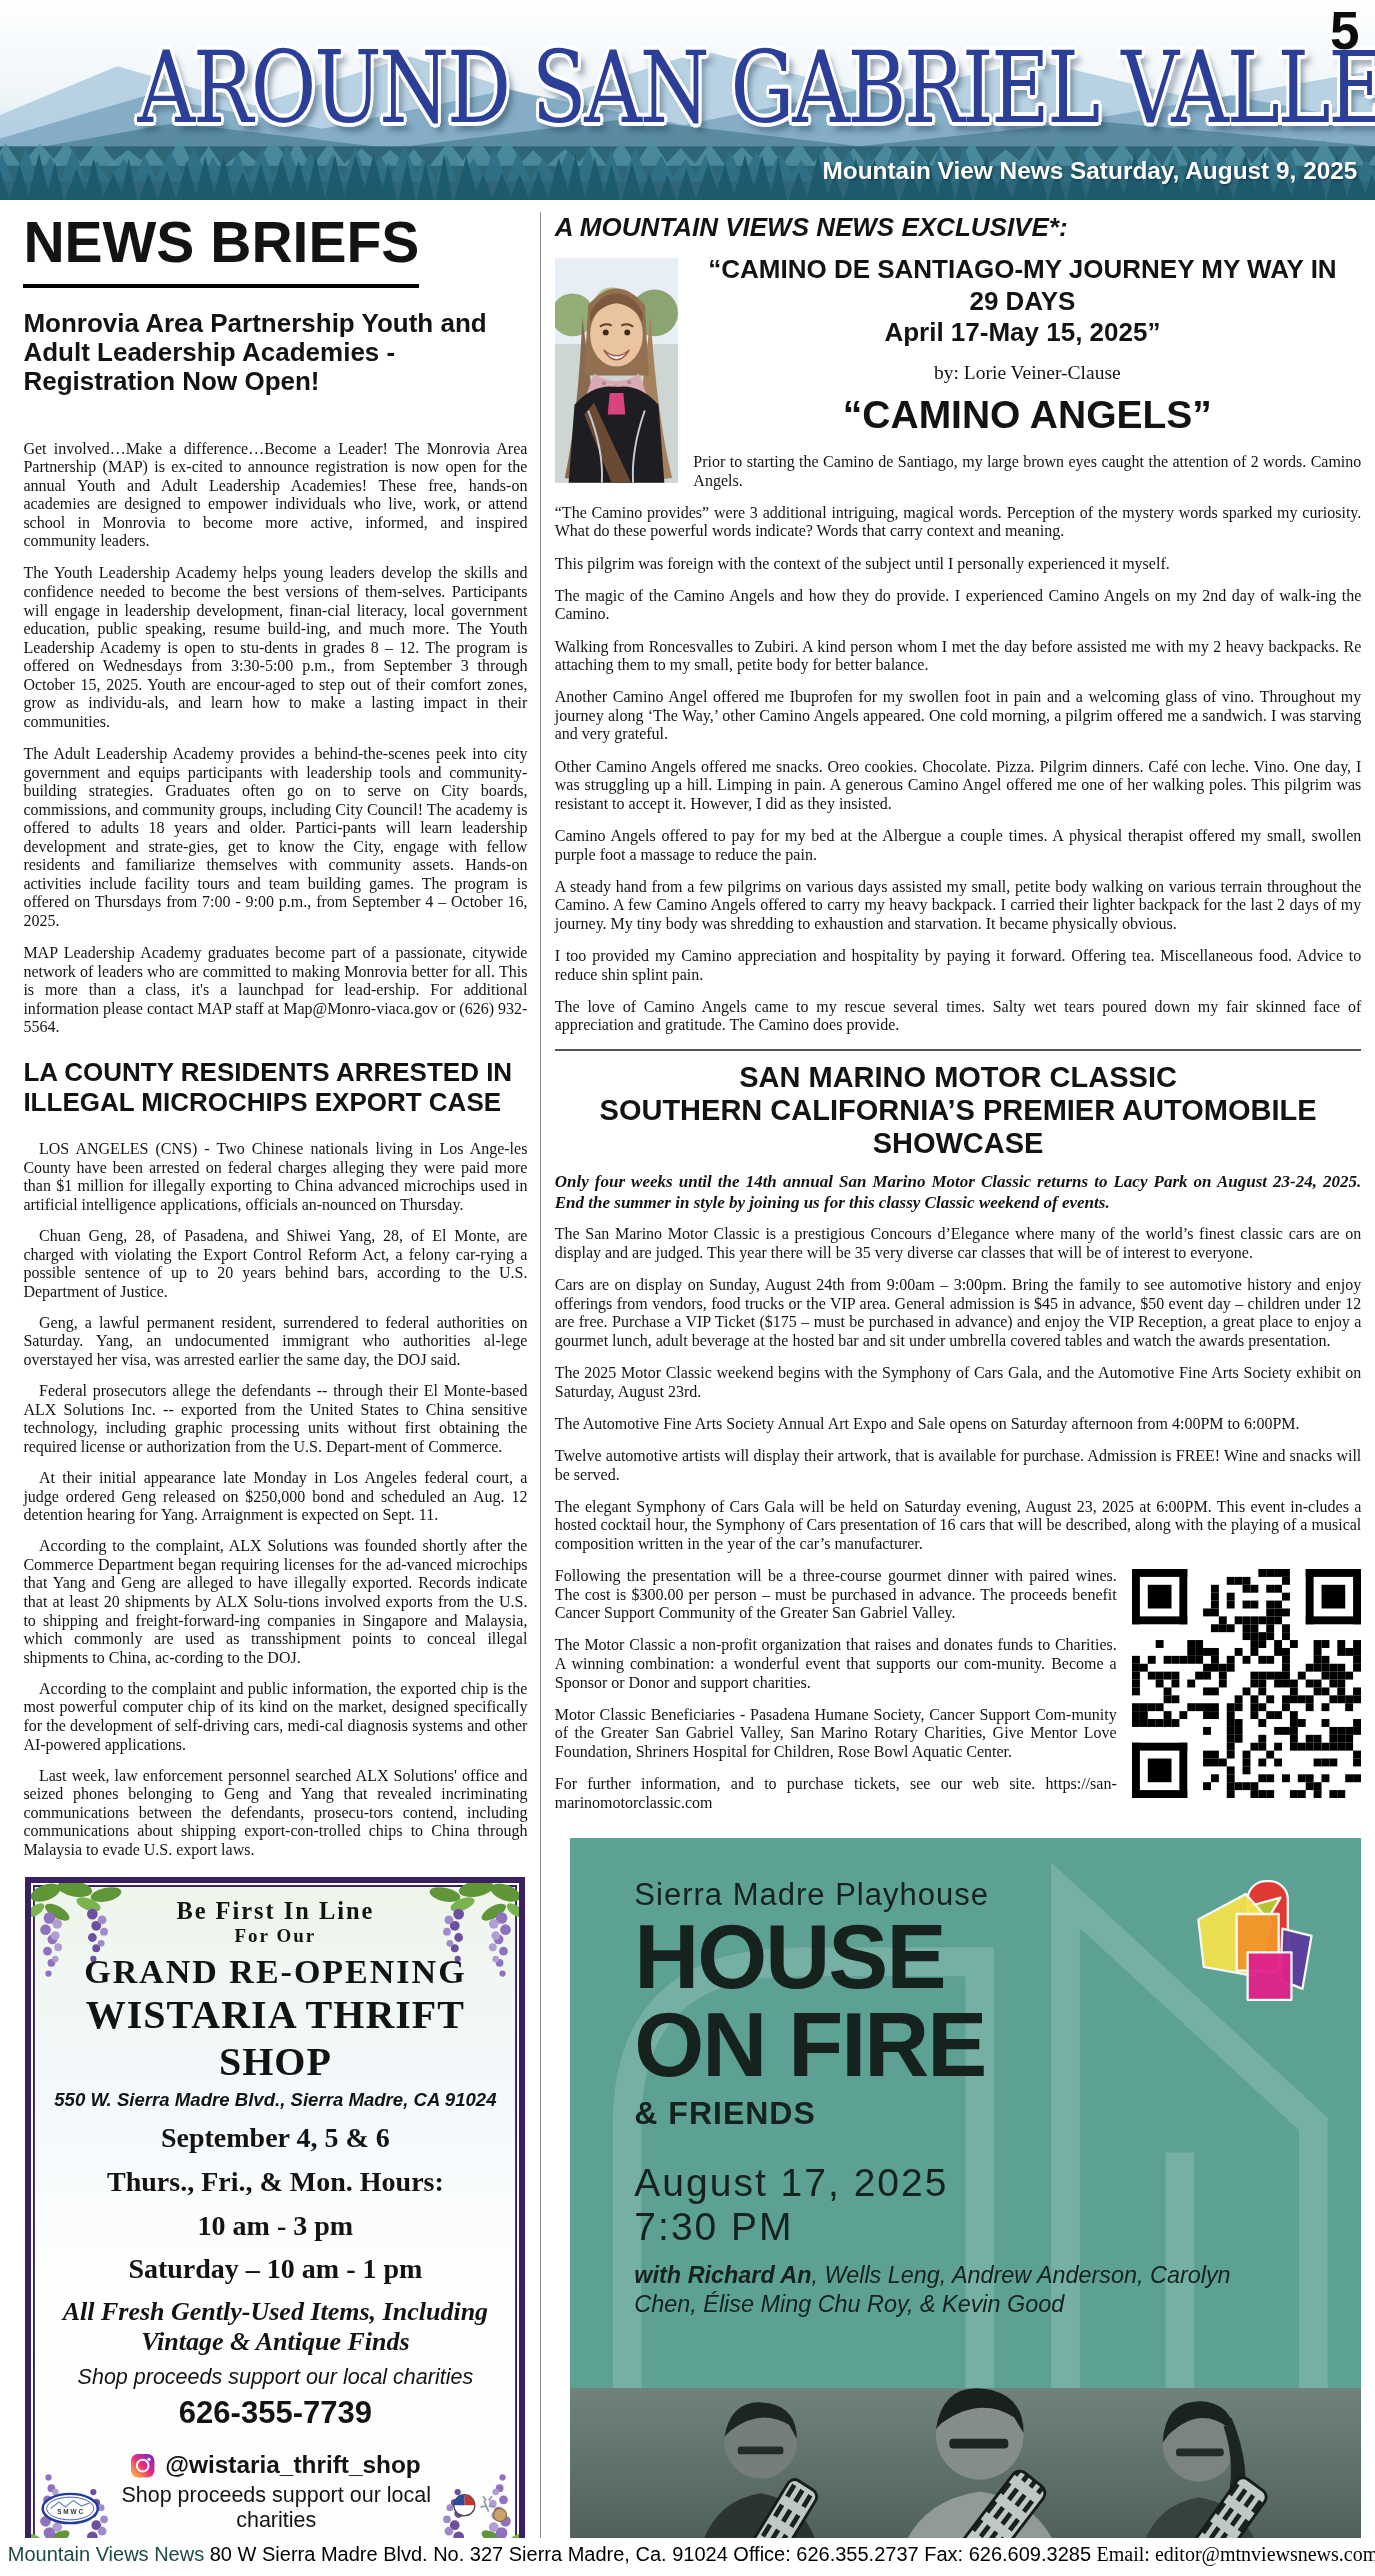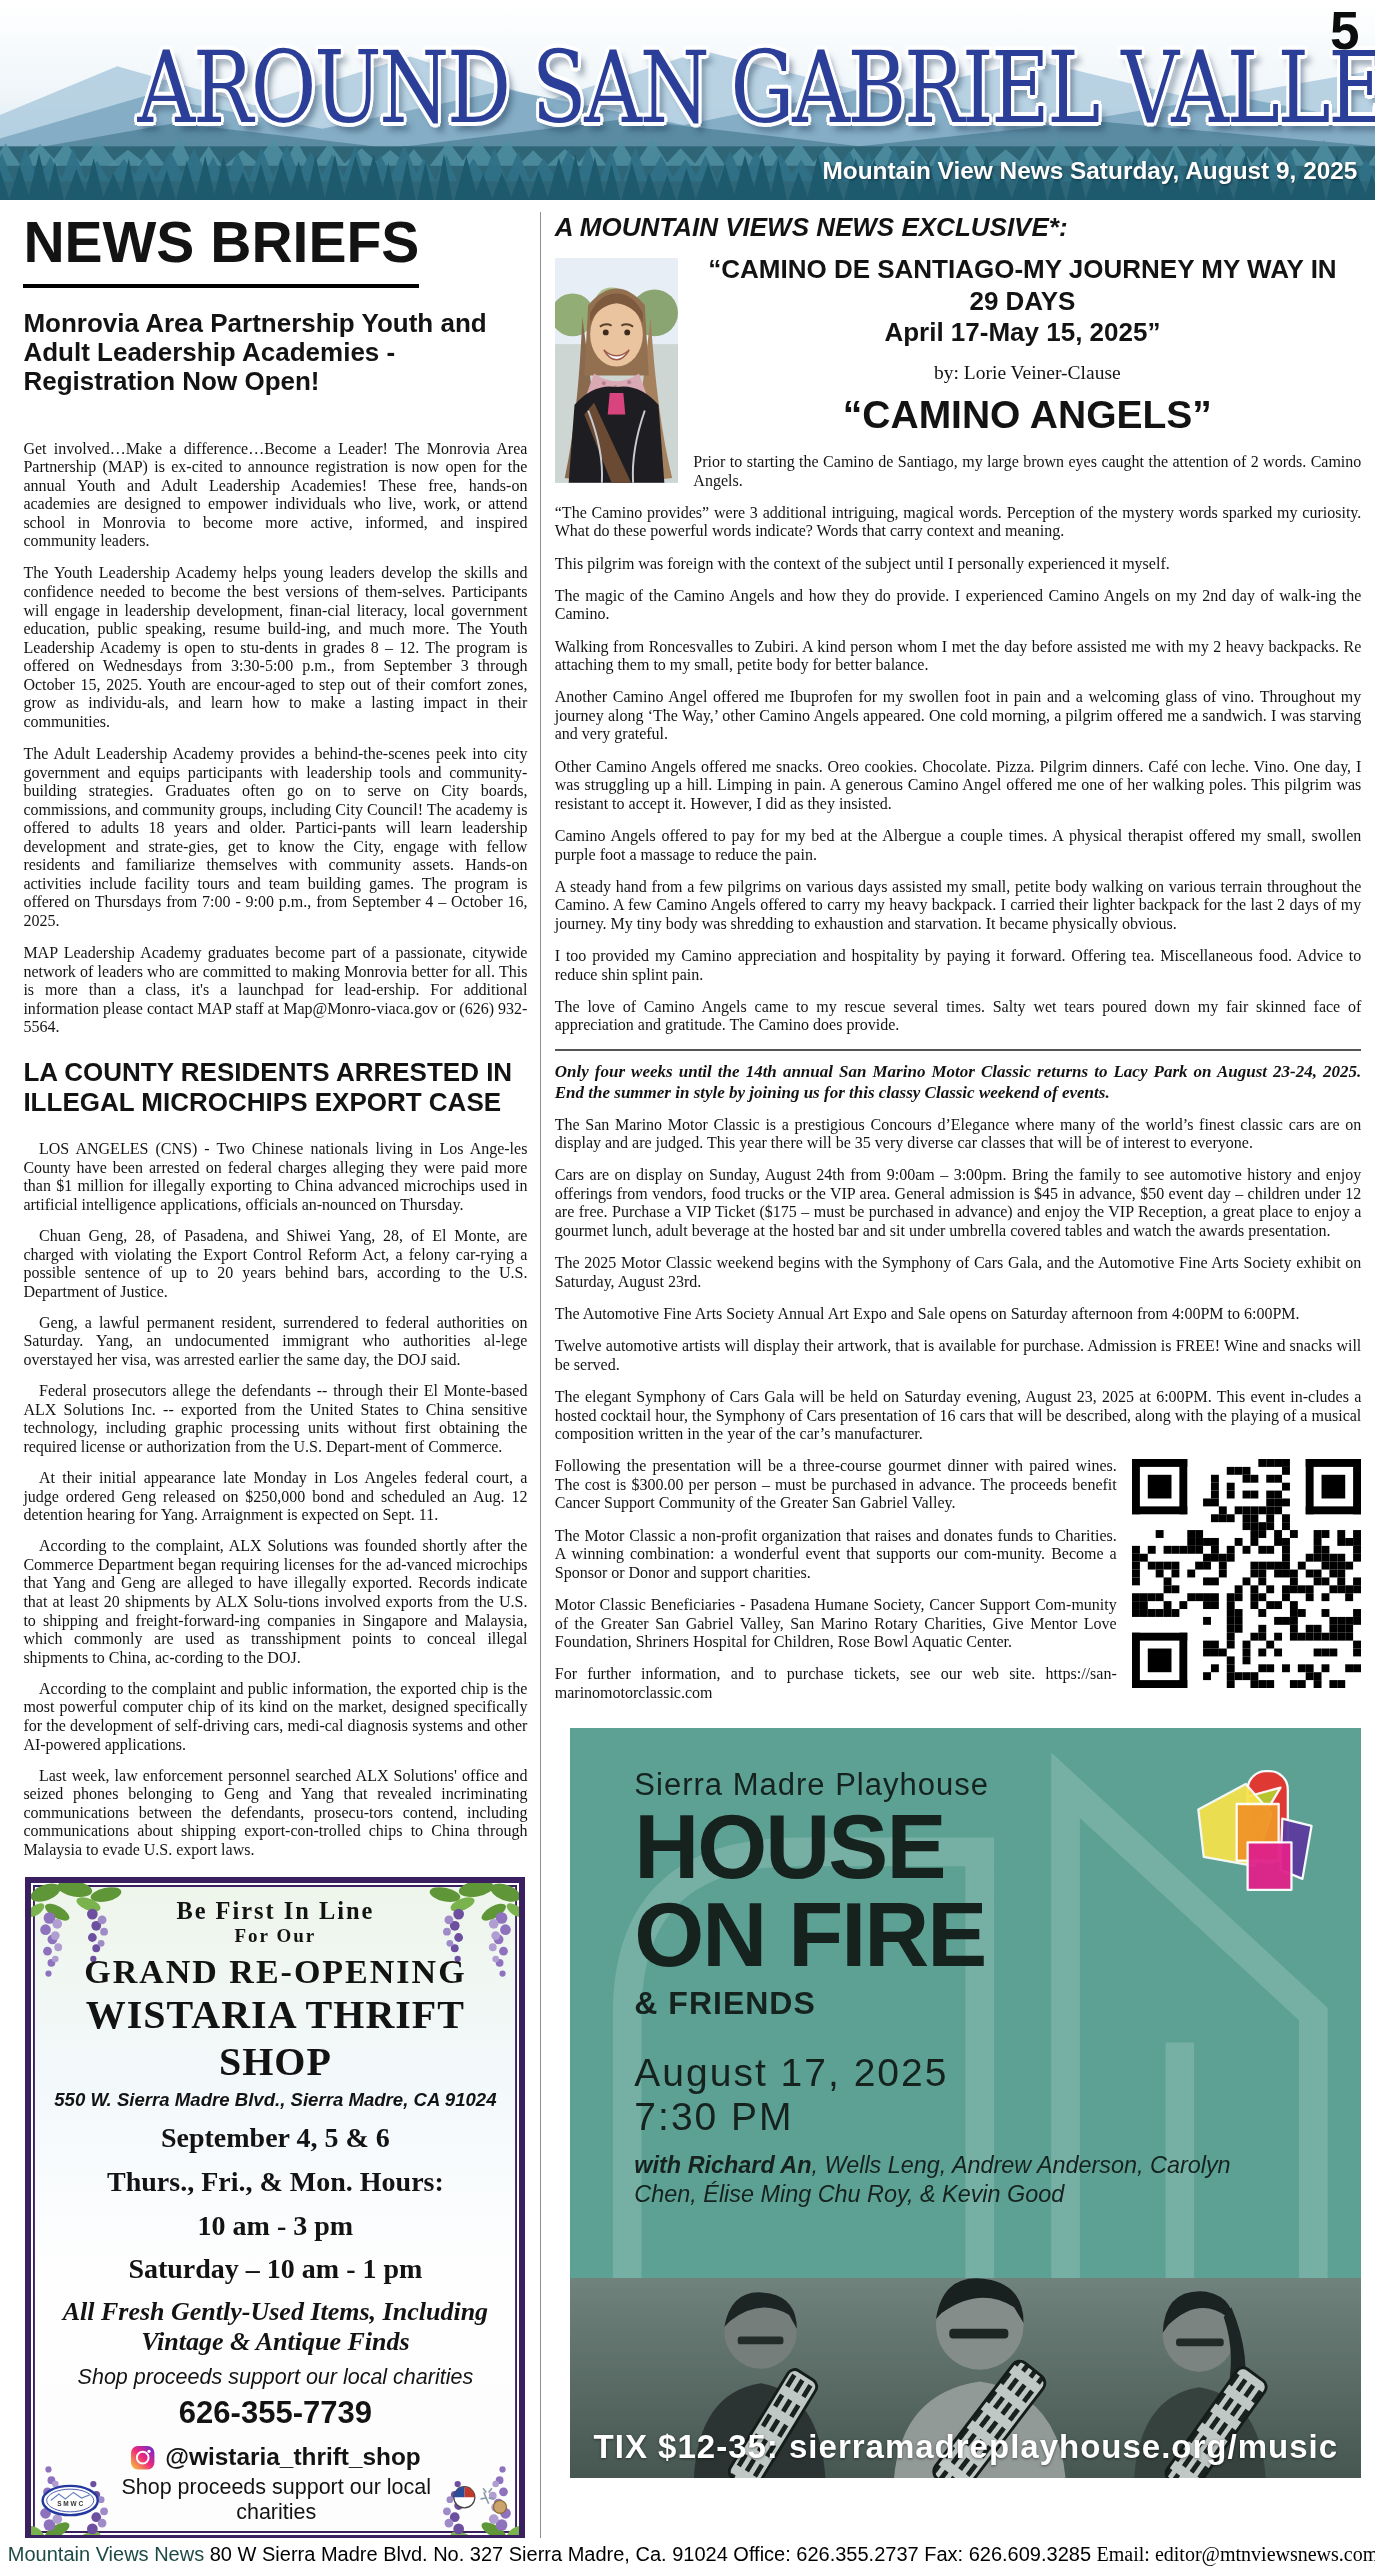--- a/index.html
+++ b/index.html
@@ -59,21 +59,21 @@
   .wis-line{position:relative;z-index:2;}
   .wis-l1{font-weight:bold;font-size:24.4px;letter-spacing:2px;}
   .wis-l2{font-weight:bold;font-size:19px;letter-spacing:2px;text-align:center;}
   .wis-l3{font-weight:bold;font-size:34px;letter-spacing:2px;margin-top:5.9px;}
   .wis-l4{font-weight:bold;font-size:40px;letter-spacing:1px;}
   .wis-addr{font-family:"Liberation Sans",sans-serif;font-weight:bold;font-style:italic;font-size:18.6px;margin-top:3.9px;}
   .wis-dates{font-weight:bold;font-size:28px;margin-top:11.7px;}
   .wis-items{font-weight:bold;font-style:italic;font-size:26px;margin-top:11.7px;line-height:1.15;}
   .wis-proceeds{font-style:italic;font-size:21.5px;margin-top:7.8px;font-family:"Liberation Sans",sans-serif;}
   .wis-phone{font-family:"Liberation Sans",sans-serif;font-weight:bold;font-size:31px;margin-top:5.9px;}
-  .wis-insta{font-family:"Liberation Sans",sans-serif;font-weight:bold;font-size:24.4px;margin-top:12px;
+  .wis-insta{font-family:"Liberation Sans",sans-serif;font-weight:bold;font-size:24.4px;margin-top:20px;
              display:flex;align-items:center;justify-content:center;gap:9.8px;}
   .wis-bottom{font-family:"Liberation Sans",sans-serif;font-size:21.5px;margin-top:3.9px;
               display:flex;align-items:center;justify-content:center;gap:11.7px;}
   
   .cbc-ad{position:relative;margin:15.6px 2px 0 2px;border:2px solid #000;padding:3.9px;}
   .cbc-inner{border:3.9px solid #000;text-align:center;padding:17.6px 9.8px 15.6px 9.8px;min-height:195px;}
   
   .ph-ad{position:relative;margin:11.7px 0 0 15.6px;height:750px;background:#5ca193;overflow:hidden;color:#15221e;}
   .ph-watermark{position:absolute;inset:0;opacity:.16;}
   .ph-content{position:absolute;left:64px;top:39px;z-index:2;font-family:"Liberation Sans",sans-serif;}
@@ -463,20 +463,24 @@
             <p class="bodyp">Camino Angels offered to pay for my bed at the Albergue a couple times.   A physical therapist offered my small, swollen purple foot a massage to reduce the pain.</p>
             <p class="bodyp">A steady hand from a few pilgrims on various days assisted my small, petite body walking on various terrain throughout the Camino. A few Camino Angels offered to carry my heavy backpack. I carried their lighter backpack for the last 2 days of my journey. My tiny body was shredding to exhaustion and starvation. It became physically obvious.</p>
             <p class="bodyp">I too provided my Camino appreciation and hospitality by paying it forward. Offering tea. Miscellaneous food. Advice to reduce shin splint pain.</p>
             <p class="bodyp">The love of Camino Angels came to my rescue several times. Salty wet tears poured down my fair skinned face of appreciation and gratitude. The Camino does provide.</p>
           </div>
       </div>
 
       <hr class="hsep">
 
       <div>
+        <div class="smc-title">
+          <span>SAN MARINO MOTOR CLASSIC</span><br>
+          <span>SOUTHERN CALIFORNIA’S PREMIER AUTOMOBILE SHOWCASE</span>
+        </div>
         <div class="smc-intro">Only four weeks until the 14th annual San Marino Motor Classic returns to Lacy Park on August 23-24, 2025. End the summer in style by joining us for this classy Classic weekend of events.</div>
         <div>
             <p class="bodyp">The San Marino Motor Classic is a prestigious Concours d’Elegance where many of the world’s finest classic cars are on display and are judged. This year there will be 35 very diverse car classes that will be of interest to everyone.</p>
             <p class="bodyp">Cars are on display on Sunday, August 24th from 9:00am – 3:00pm. Bring the family to see automotive history and enjoy offerings from vendors, food trucks or the VIP area. General admission is $45 in advance, $50 event day – children under 12 are free. Purchase a VIP Ticket ($175 – must be purchased in advance) and enjoy the VIP Reception, a great place to enjoy a gourmet lunch, adult beverage at the hosted bar and sit under umbrella covered tables and watch the awards presentation.</p>
             <p class="bodyp">The 2025 Motor Classic weekend begins with the Symphony of Cars Gala, and the Automotive Fine Arts Society exhibit on Saturday, August 23rd.</p>
             <p class="bodyp">The Automotive Fine Arts Society Annual Art Expo and Sale opens on Saturday afternoon from 4:00PM to 6:00PM.</p>
             <p class="bodyp">Twelve automotive artists will display their artwork, that is available for purchase. Admission is FREE! Wine and snacks will be served.</p>
             <p class="bodyp">The elegant Symphony of Cars Gala will be held on Saturday evening, August 23, 2025 at 6:00PM. This event in-cludes a hosted cocktail hour, the Symphony of Cars presentation of 16 cars that will be described, along with the playing of a musical composition written in the year of the car’s manufacturer.</p>
           </div>
         <div>

